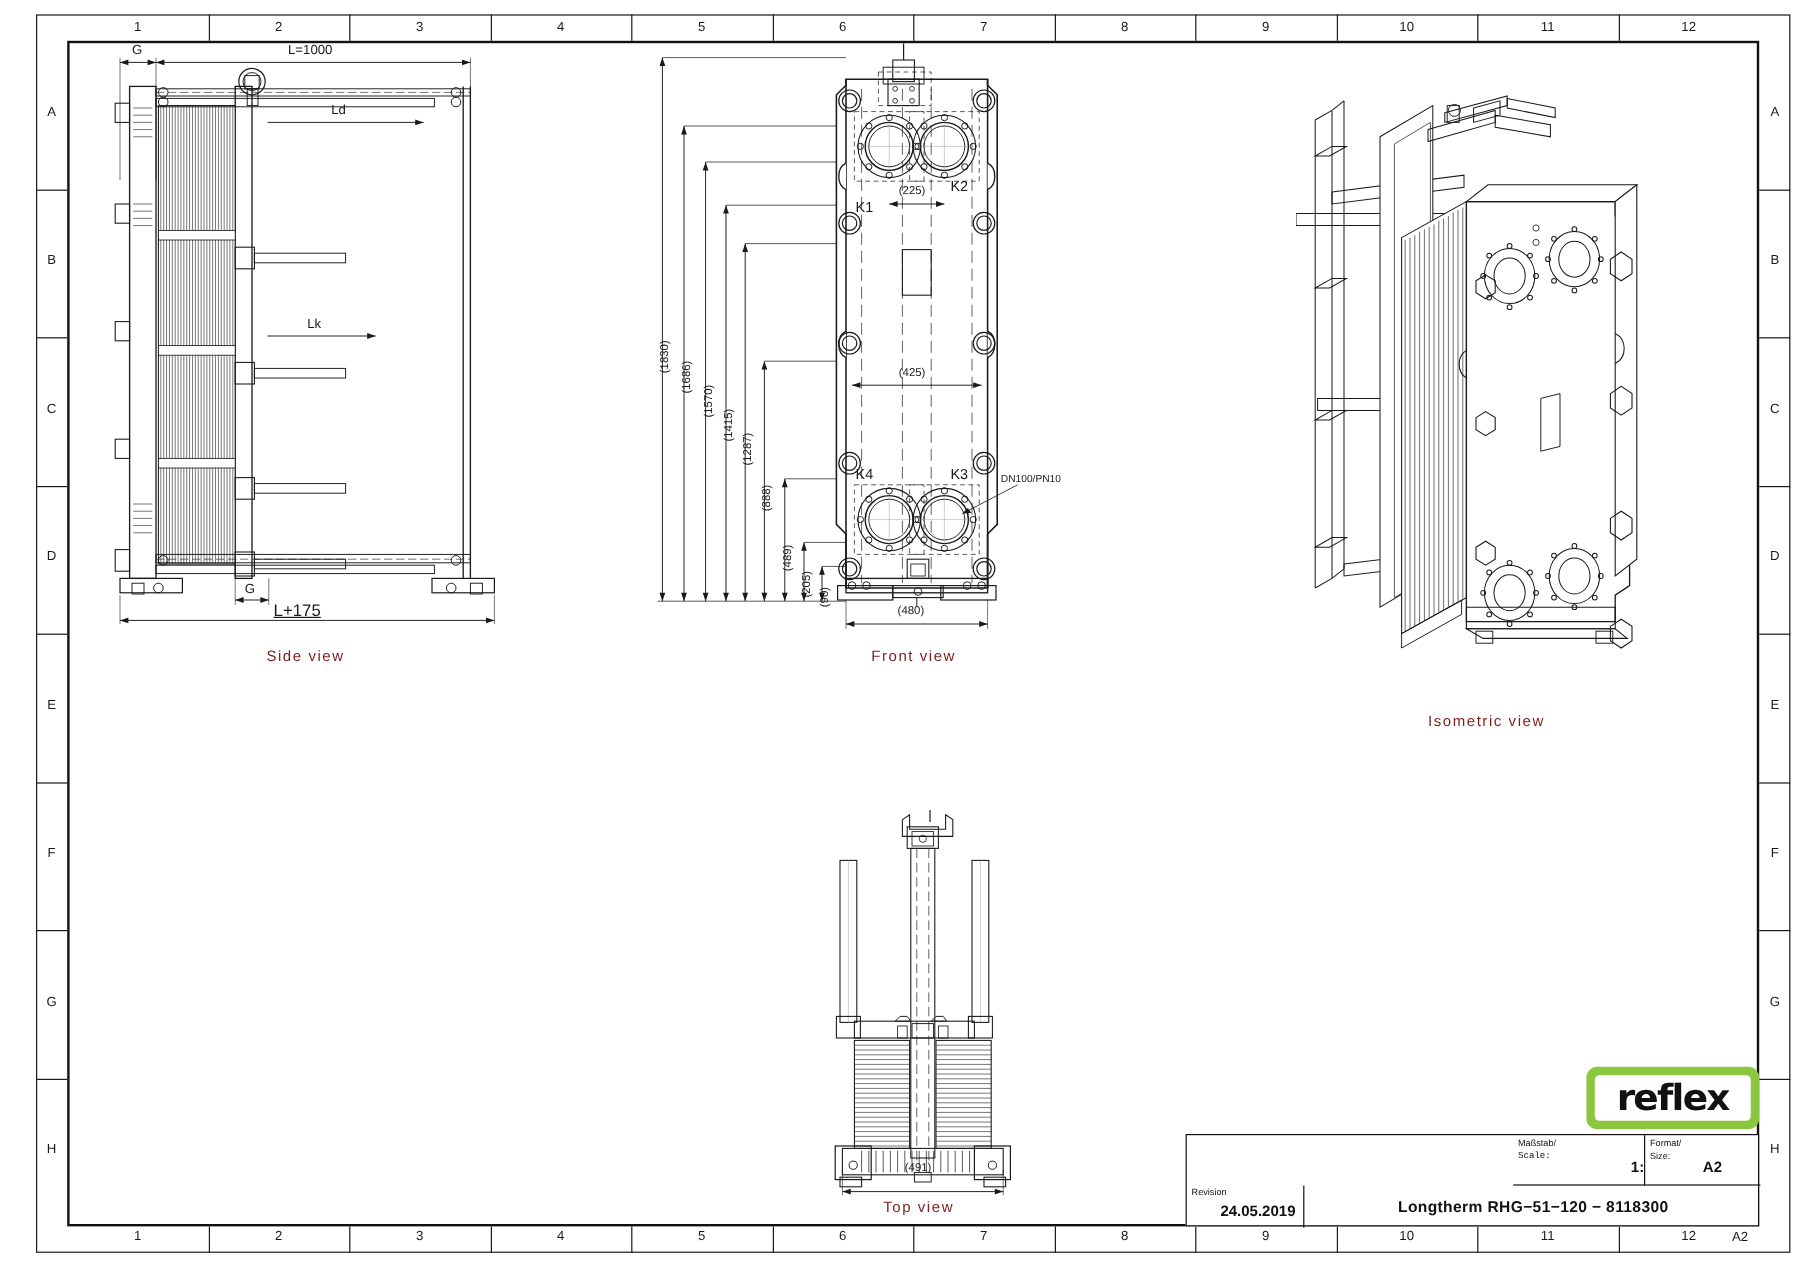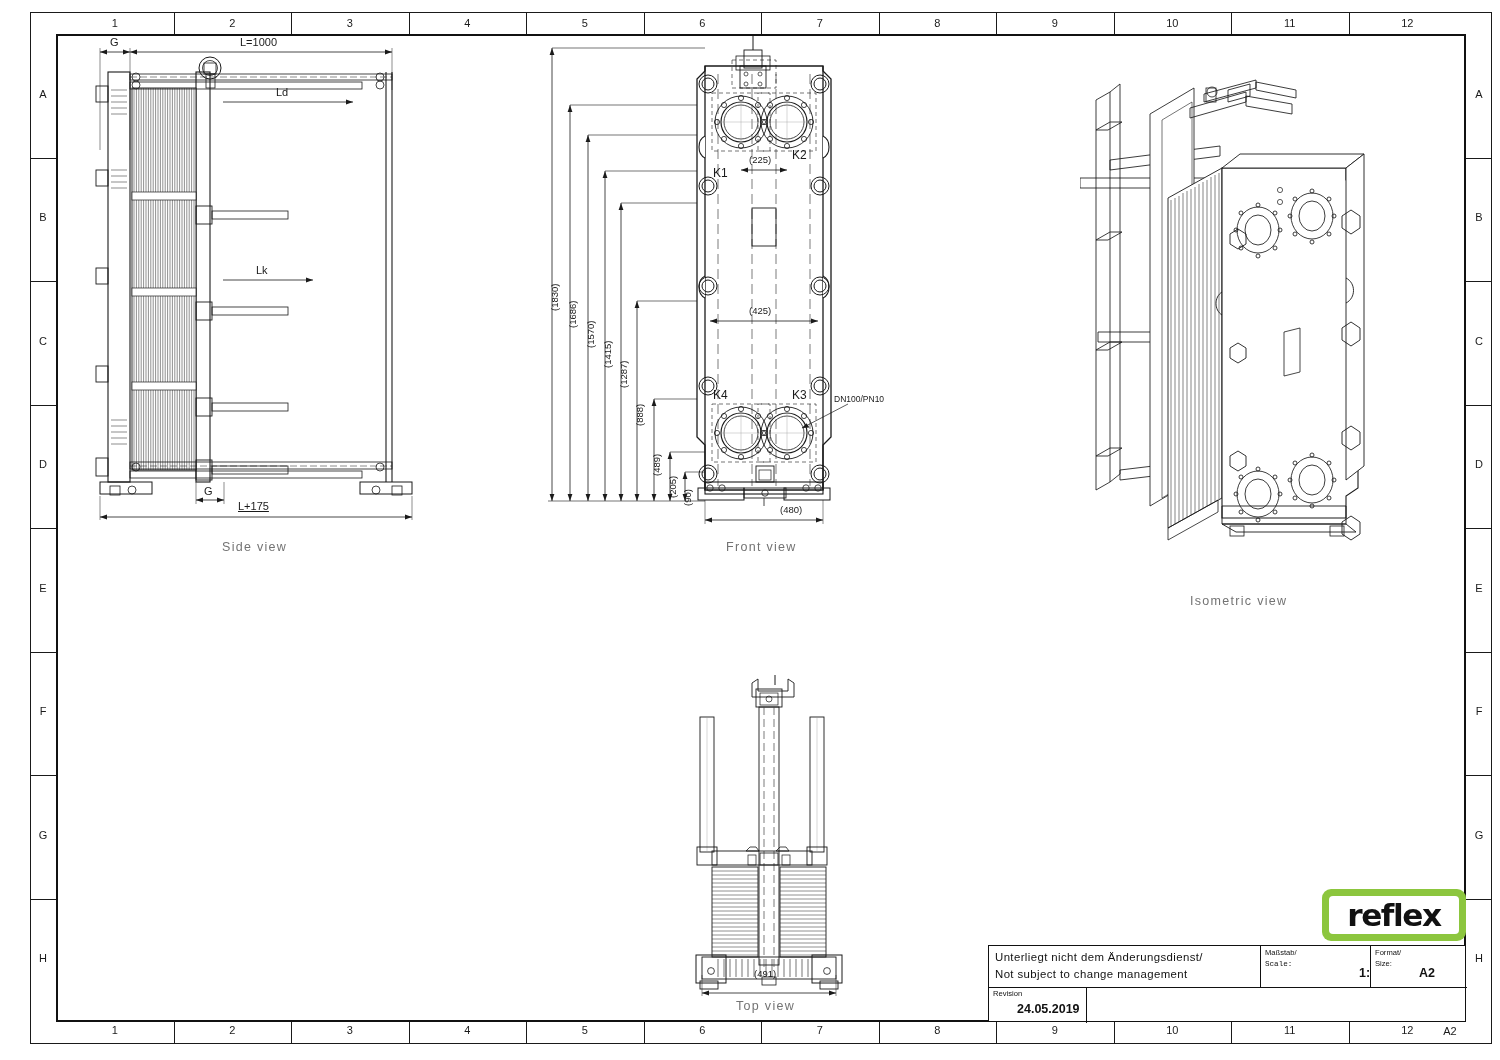--- a/index.html
+++ b/index.html
@@ -37,21 +37,21 @@
     font-family: "Liberation Sans", sans-serif;
   }
   .zone-sep { position: absolute; background: #1a1a1a; }
 
   
   .view { position: absolute; }
   .vlabel {
     position: absolute;
     font-size: 12.5px;
     letter-spacing: 1.3px;
-    color: #737373;
+    color: #7f1d1d;
     white-space: nowrap;
     font-family: "Liberation Sans", sans-serif;
   }
   .dimtxt {
     position: absolute;
     font-size: 9.5px;
     color: #1a1a1a;
     white-space: nowrap;
     font-family: "Liberation Sans", sans-serif;
   }
@@ -362,21 +362,21 @@
       <line x1="126" y1="452" x2="126" y2="474" stroke-width="0.5"></line>
       <line x1="154" y1="452" x2="154" y2="474" stroke-width="0.5"></line>
     </g>
   </svg>
 
   <div class="dimtxt" style="left:170px;top:6px;font-size:11px;">L=1000</div>
   <div class="dimtxt" style="left:40px;top:6px;font-size:11px;">G</div>
   <div class="dimtxt" style="left:206px;top:56px;font-size:11px;">Ld</div>
   <div class="dimtxt" style="left:186px;top:234px;font-size:11px;">Lk</div>
   <div class="dimtxt" style="left:134px;top:455px;font-size:11px;">G</div>
-  <div class="dimtxt" style="left:168px;top:470px;font-size:11px;text-decoration:underline;">L+175</div>
+  <div class="dimtxt" style="left:158px;top:470px;font-size:14px;text-decoration:underline;">L+175</div>
   <div class="vlabel" style="left:152px;top:510px;">Side  view</div>
 </div>
 
 <div class="view" style="left:530px;top:36px;width:390px;height:530px;">
   <svg width="390" height="530" viewBox="0 0 390 530">
     <g stroke="#1a1a1a" fill="none" stroke-width="0.8">
 
       <line x1="18" y1="465" x2="175" y2="465" stroke-width="0.6"></line>
 
       <line x1="22" y1="12" x2="22" y2="465"></line>
@@ -592,21 +592,21 @@
   <div class="dimtxt vert" style="left:55px;top:312px;">(1570)</div>
   <div class="dimtxt vert" style="left:72px;top:332px;">(1415)</div>
   <div class="dimtxt vert" style="left:88px;top:352px;">(1287)</div>
   <div class="dimtxt vert" style="left:104px;top:390px;">(888)</div>
   <div class="dimtxt vert" style="left:121px;top:440px;">(489)</div>
   <div class="dimtxt vert" style="left:137px;top:462px;">(205)</div>
   <div class="dimtxt vert" style="left:152px;top:470px;">(90)</div>
 
   <div class="dimtxt" style="left:219px;top:118px;">(225)</div>
   <div class="dimtxt" style="left:219px;top:269px;">(425)</div>
-  <div class="dimtxt" style="left:218px;top:468px;margin-left:32px;">(480)</div>
+  <div class="dimtxt" style="left:218px;top:468px;">(480)</div>
 
   <div class="ltxt" style="left:183px;top:112px;font-size:12px;margin-top:18px;">K1</div>
   <div class="ltxt" style="left:262px;top:112px;font-size:12px;">K2</div>
   <div class="ltxt" style="left:183px;top:352px;font-size:12px;">K4</div>
   <div class="ltxt" style="left:262px;top:352px;font-size:12px;">K3</div>
   <div class="ltxt" style="left:304px;top:358px;font-size:8.5px;">DN100/PN10</div>
 
   <div class="vlabel" style="left:196px;top:504px;">Front  view</div>
 </div>
 
@@ -869,34 +869,33 @@
 </div>
 
 <div id="logo">
   <div class="inner">
     <span class="word">reflex</span>
   </div>
 </div>
 
 <div id="titleblock">
 
-  <div class="tb-cell" style="left:0;top:0;width:272px;height:42px;border-bottom:1.4px solid #111;">
-    <div class="tb-txt" style="left:6px;top:5px;">Unterliegt nicht dem Änderungsdienst/</div>
-    <div class="tb-txt" style="left:6px;top:22px;">Not subject to change management</div>
-  </div>
   <div class="tb-cell" style="left:272px;top:0;width:110px;height:42px;border-bottom:1.4px solid #111;">
     <div class="tb-lbl" style="top:3px;">Maßstab/</div>
     <div class="tb-lbl" style="top:14px;font-family:Liberation Mono, monospace;">Scale:</div>
     <div class="tb-val" style="left:56px;top:20px;margin-left:42px;">1:10</div>
   </div>
   <div class="tb-cell" style="left:382px;top:0;width:96px;height:42px;border-right:none;border-bottom:1.4px solid #111;">
     <div class="tb-lbl" style="top:3px;">Format/</div>
     <div class="tb-lbl" style="top:14px;">Size:</div>
     <div class="tb-val" style="left:48px;top:20px;">A2</div>
   </div>
 
   <div class="tb-cell" style="left:0;top:42px;width:98px;height:35px;">
     <div class="tb-lbl" style="top:2px;">Revision</div>
     <div class="tb-val" style="left:28px;top:14px;">24.05.2019</div>
   </div>
+  <div class="tb-cell" style="left:98px;top:42px;width:380px;height:35px;border-right:none;">
+    <div class="tb-val" style="left:78px;top:10px;font-size:13px;letter-spacing:.3px;">Longtherm  RHG−51−120  −  8118300</div>
+  </div>
 </div>
 
 </div>
 
 </body></html>

